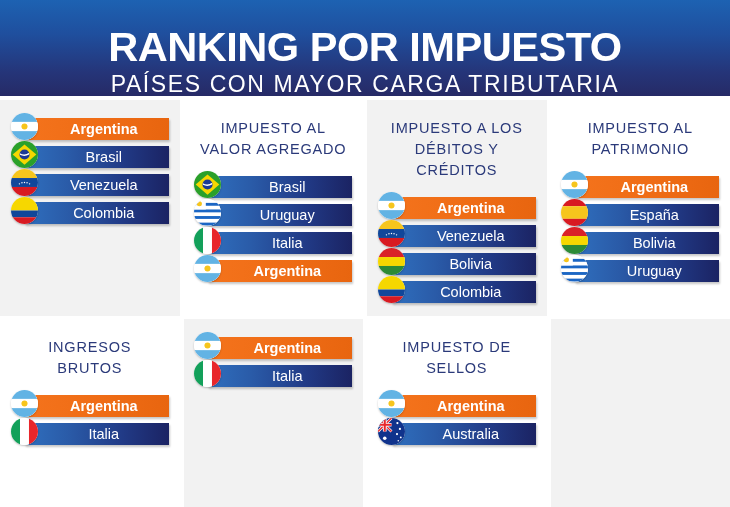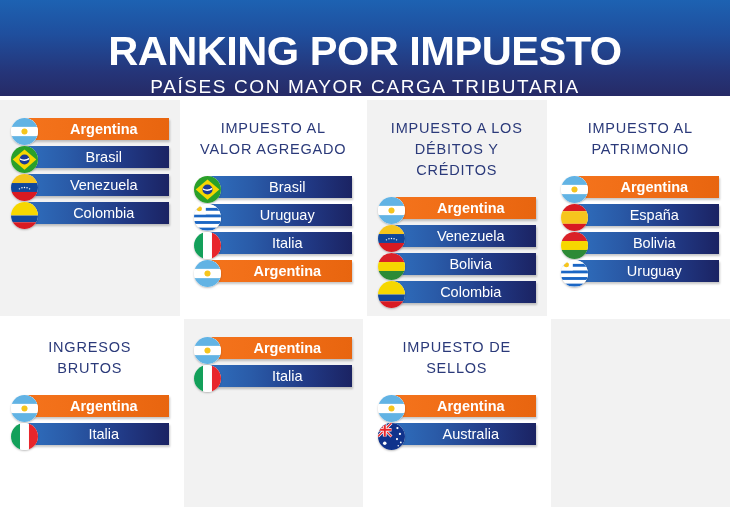--- a/index.html
+++ b/index.html
@@ -23,21 +23,21 @@
     font-size:40px;
     font-weight:bold;
     letter-spacing:-0.5px;
     line-height:1;
     text-align:center;
     margin:0 0 6px 0;
     transform:scaleX(1.04);
   }
   .subtitle{
     color:#ffffff;
-    font-size:19px;
+    font-size:23px;
     font-weight:normal;
     letter-spacing:1.6px;
     line-height:1;
     text-align:center;
     margin:0;
   }
 
   
   .grid{
     position:relative;
@@ -70,21 +70,21 @@
     white-space:pre-line;
   }
 
   
   .bars{width:100%;display:flex;flex-direction:column;align-items:center;}
   .row{
     position:relative;
     width:158px;
     height:22px;
     margin-bottom:6px;
-    display:flex;align-items:flex-start;
+    display:flex;align-items:flex-end;
   }
   .bar{
     position:absolute;
     left:14px;right:0;top:0;bottom:0;
     background:linear-gradient(90deg,#2f6fbe 0%,#2a5ba8 30%,#213a86 68%,#1b2363 100%);
     box-shadow:1px 2px 2px rgba(0,0,0,0.22);
     display:flex;align-items:center;justify-content:center;
   }
   .row.highlight .bar{
     background:linear-gradient(90deg,#f4731c 0%,#ef6c15 55%,#e8650f 100%);

